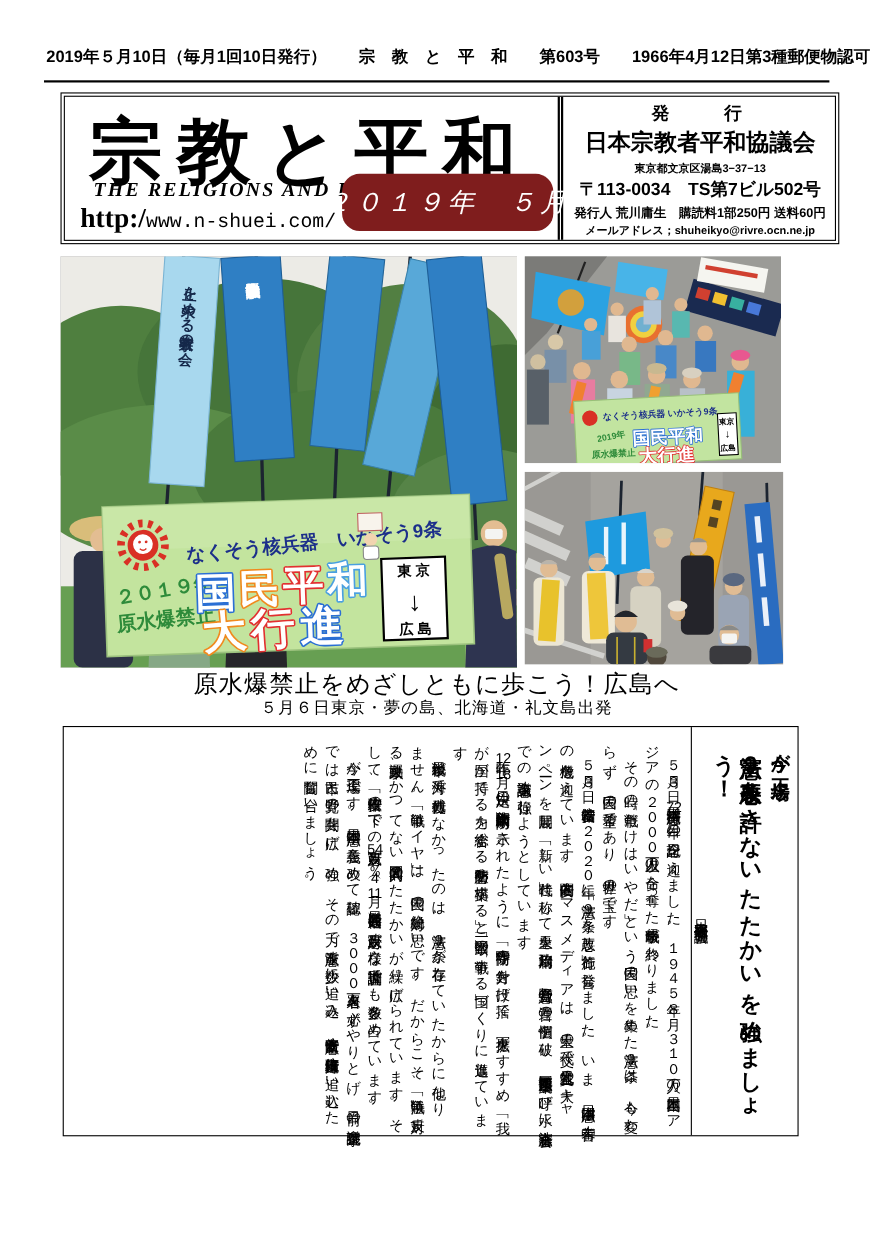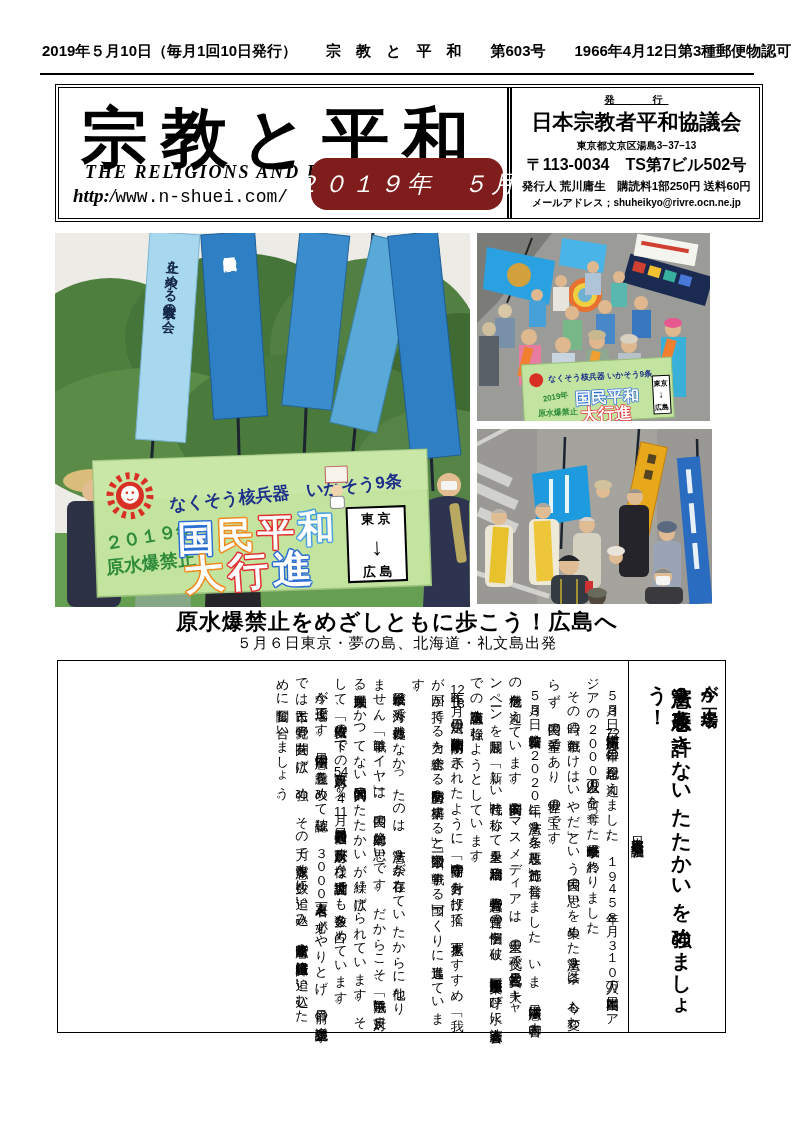--- a/index.html
+++ b/index.html
@@ -27,52 +27,52 @@
     font-family:"Liberation Serif", serif; font-weight:900;
     font-size:62px; letter-spacing:12px; white-space:nowrap;
     transform:scale(1.08,1.05); transform-origin:left top;
   }
   .mh-en {
     position:absolute; left:26px; top:74px;
     font-family:"Liberation Serif", serif; font-style:italic; font-weight:bold;
     font-size:18px; letter-spacing:2px; white-space:nowrap;
   }
   .mh-url { position:absolute; left:14px; top:97px; white-space:nowrap; }
-  .mh-url .scheme { font-family:"Liberation Serif", serif; font-weight:bold; font-size:19px;font-style:italic; }
+  .mh-url .scheme { font-family:"Liberation Serif", serif; font-weight:bold; font-size:25px; }
   .mh-url .rest { font-family:"Liberation Mono", monospace; font-size:18px; }
   .mh-badge {
     position:absolute; left:252px; top:70px; width:192px; height:52px;
     background:#7f1d1d; border-radius:16px; color:#fff;
     display:flex; align-items:center; justify-content:center;
     font-size:24px; letter-spacing:4px; font-style:italic; white-space:nowrap;
   }
   .mh-right {
     flex:1; border-left:5px double #000; padding:5px 8px 4px 10px;
     text-align:center; white-space:nowrap;
   }
-  .pub-label { font-size:10px; font-weight:bold; letter-spacing:6px;text-decoration:underline; }
+  .pub-label { font-size:16px; font-weight:bold; letter-spacing:6px; }
   .pub-name  { font-size:21px; font-weight:bold; margin-top:1px; }
   .pub-addr1 { font-size:10px; font-weight:bold; margin-top:3px; }
   .pub-addr2 { font-size:16px;  font-weight:bold; margin-top:2px; }
   .pub-staff { font-size:11.5px; font-weight:bold; margin-top:3px; }
   .pub-mail  { font-size:10px; font-weight:bold; margin-top:2px; }
 
   
   .photo { position:absolute; overflow:hidden; background:#bbb; }
   .photo-main   { left:55px;  top:233px; width:415px; height:374px; }
   .photo-tr     { left:477px; top:233px; width:233px; height:188px; }
   .photo-br     { left:477px; top:429px; width:235px; height:175px; }
   svg { display:block; }
   svg text { font-family:"Liberation Sans", sans-serif; }
   .outlined { paint-order:stroke; stroke-linejoin:round; }
 
   
   .headline {
     position:absolute; left:0; top:607px; width:794px; text-align:center;
-    font-size:22px; font-weight:bold; letter-spacing:1px;
+    font-size:22px; font-weight:normal; letter-spacing:1px;
   }
   .subheadline {
     position:absolute; left:0; top:634px; width:794px; text-align:center;
     font-size:15px; letter-spacing:1px;
   }
 
   
   .article {
     position:absolute; left:57px; top:660px; width:669px; height:373px;
     border:1px solid #000; display:flex;

